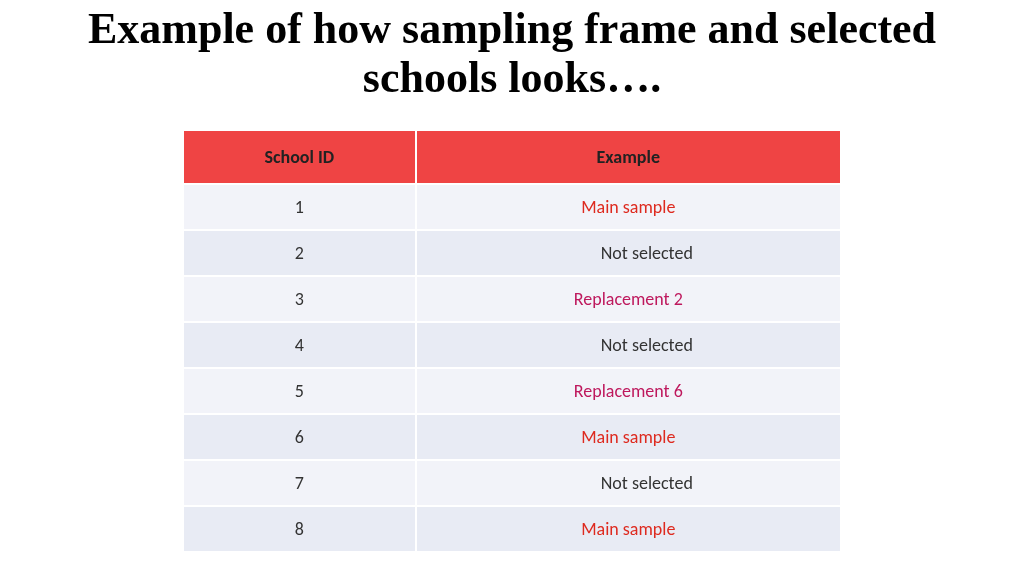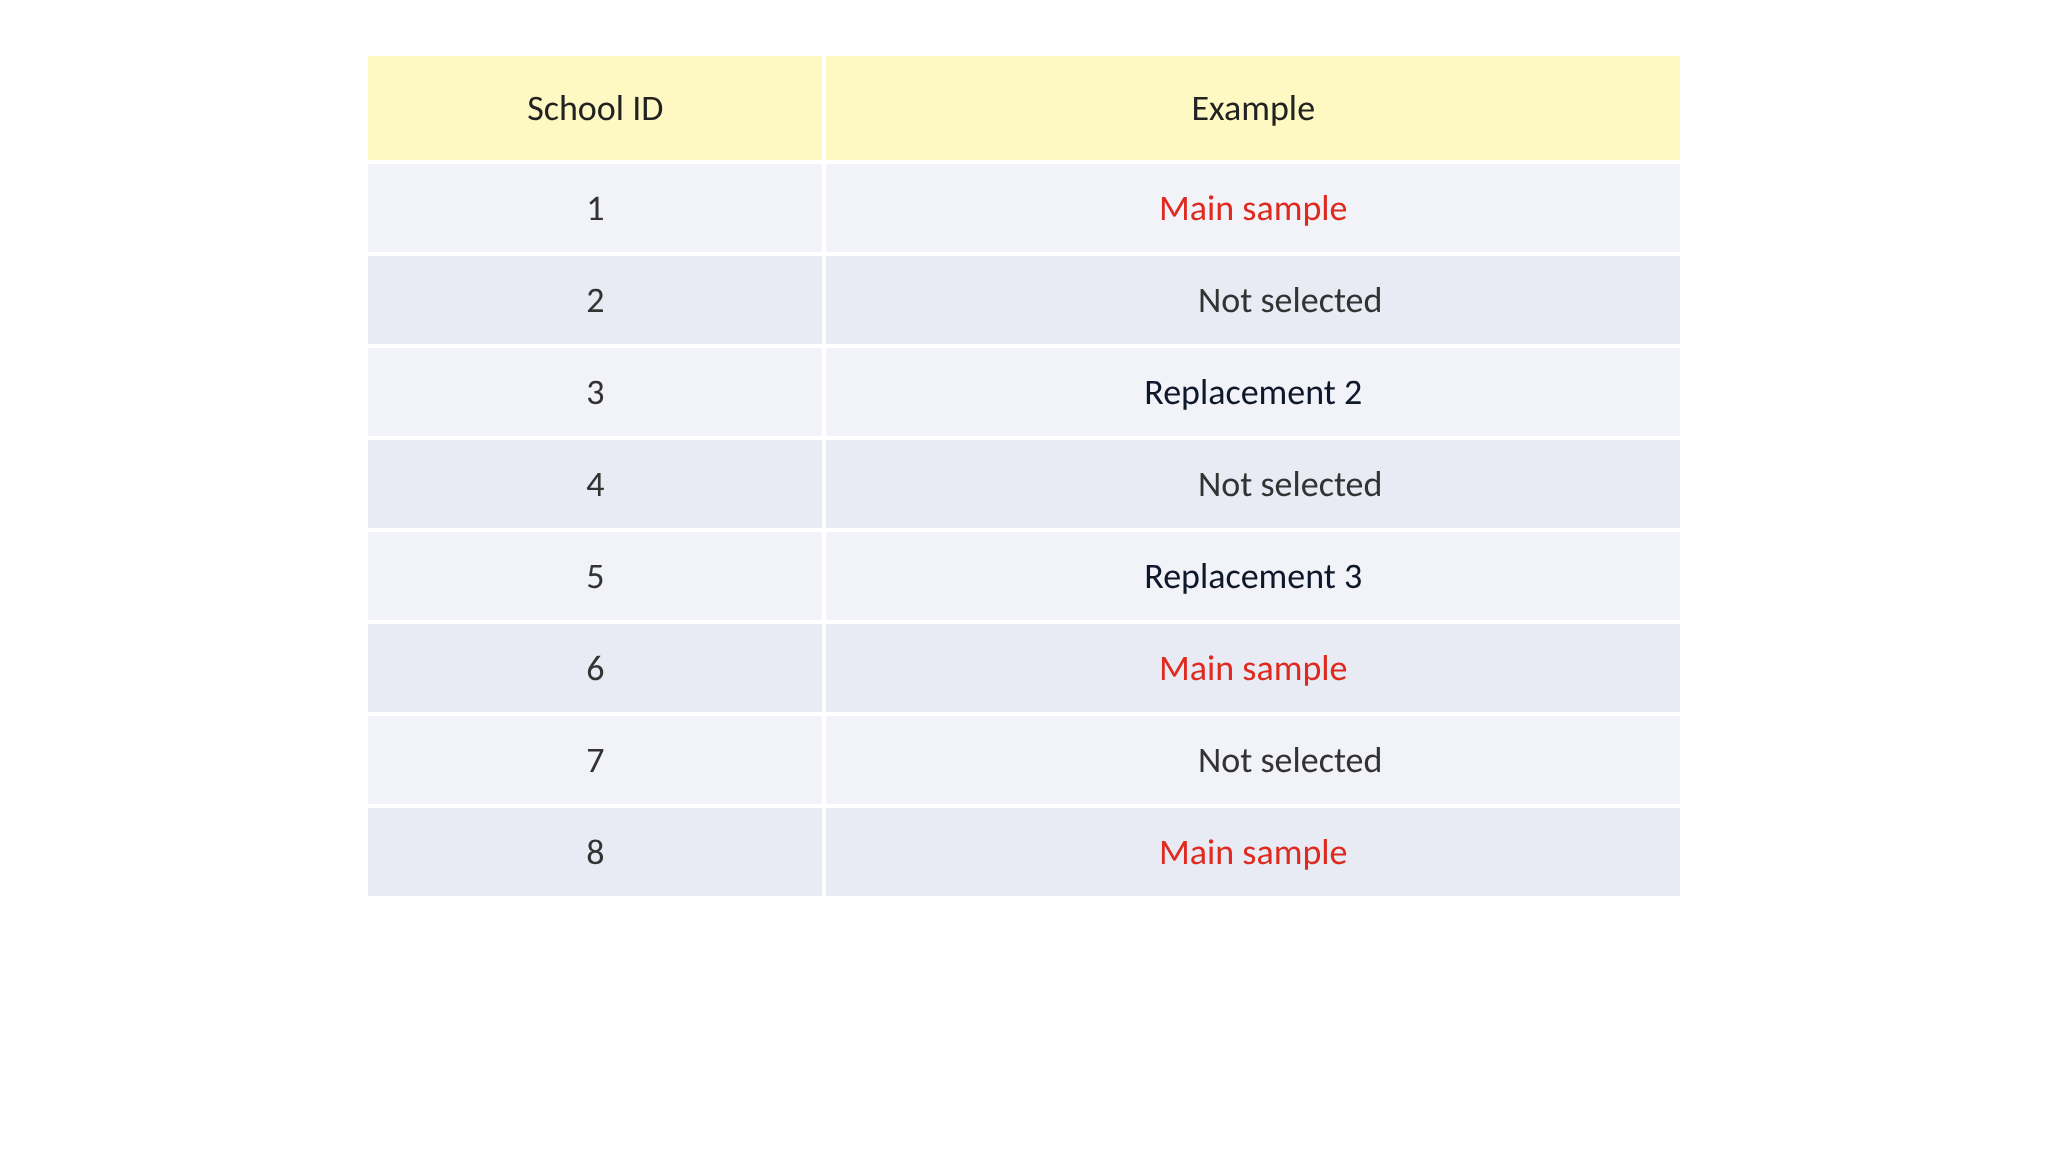--- a/index.html
+++ b/index.html
@@ -20,37 +20,38 @@
   }
   table { width: 100%; border-collapse: collapse; }
   th, td {
     text-align: center;
     font-size: 18px;
     height: 46px;
     vertical-align: middle;
     border: 2px solid #fff;
   }
   th {
-    background: #fef9c3;
-    font-weight: 400;
+    background: #ef4444;
+    font-weight: 700;
     color: #222;
     height: 54px;
     text-align: center;
   }
   tr.odd td  { background: #f2f3f9; }
   tr.even td { background: #e8ebf4; }
   td.school-id { color: #333; }
   .status-main        { color: #de2a1f; margin-top: 26px; }
   .status-notselected { color: #333; padding-left: 37px; }
-  .status-replacement { color: #0f172a; }
+  .status-replacement { color: #be185d; }
 </style>
 </head>
 <body>
 
 <div class="slide">
+  <h1 class="title">Example of how sampling frame and selected schools looks….</h1>
 
   <div class="table-wrap">
     <table>
       <thead>
         <tr>
           <th>School ID</th>
           <th>Example</th>
         </tr>
       </thead>
       <tbody id="tbody">
@@ -65,21 +66,21 @@
           <tr class="odd">
             <td class="school-id">3</td>
             <td class="status-replacement">Replacement 2</td>
           </tr>
           <tr class="even">
             <td class="school-id">4</td>
             <td class="status-notselected">Not selected</td>
           </tr>
           <tr class="odd">
             <td class="school-id">5</td>
-            <td class="status-replacement">Replacement 3</td>
+            <td class="status-replacement">Replacement 6</td>
           </tr>
           <tr class="even">
             <td class="school-id">6</td>
             <td class="status-main">Main sample</td>
           </tr>
           <tr class="odd">
             <td class="school-id">7</td>
             <td class="status-notselected">Not selected</td>
           </tr>
           <tr class="even">

